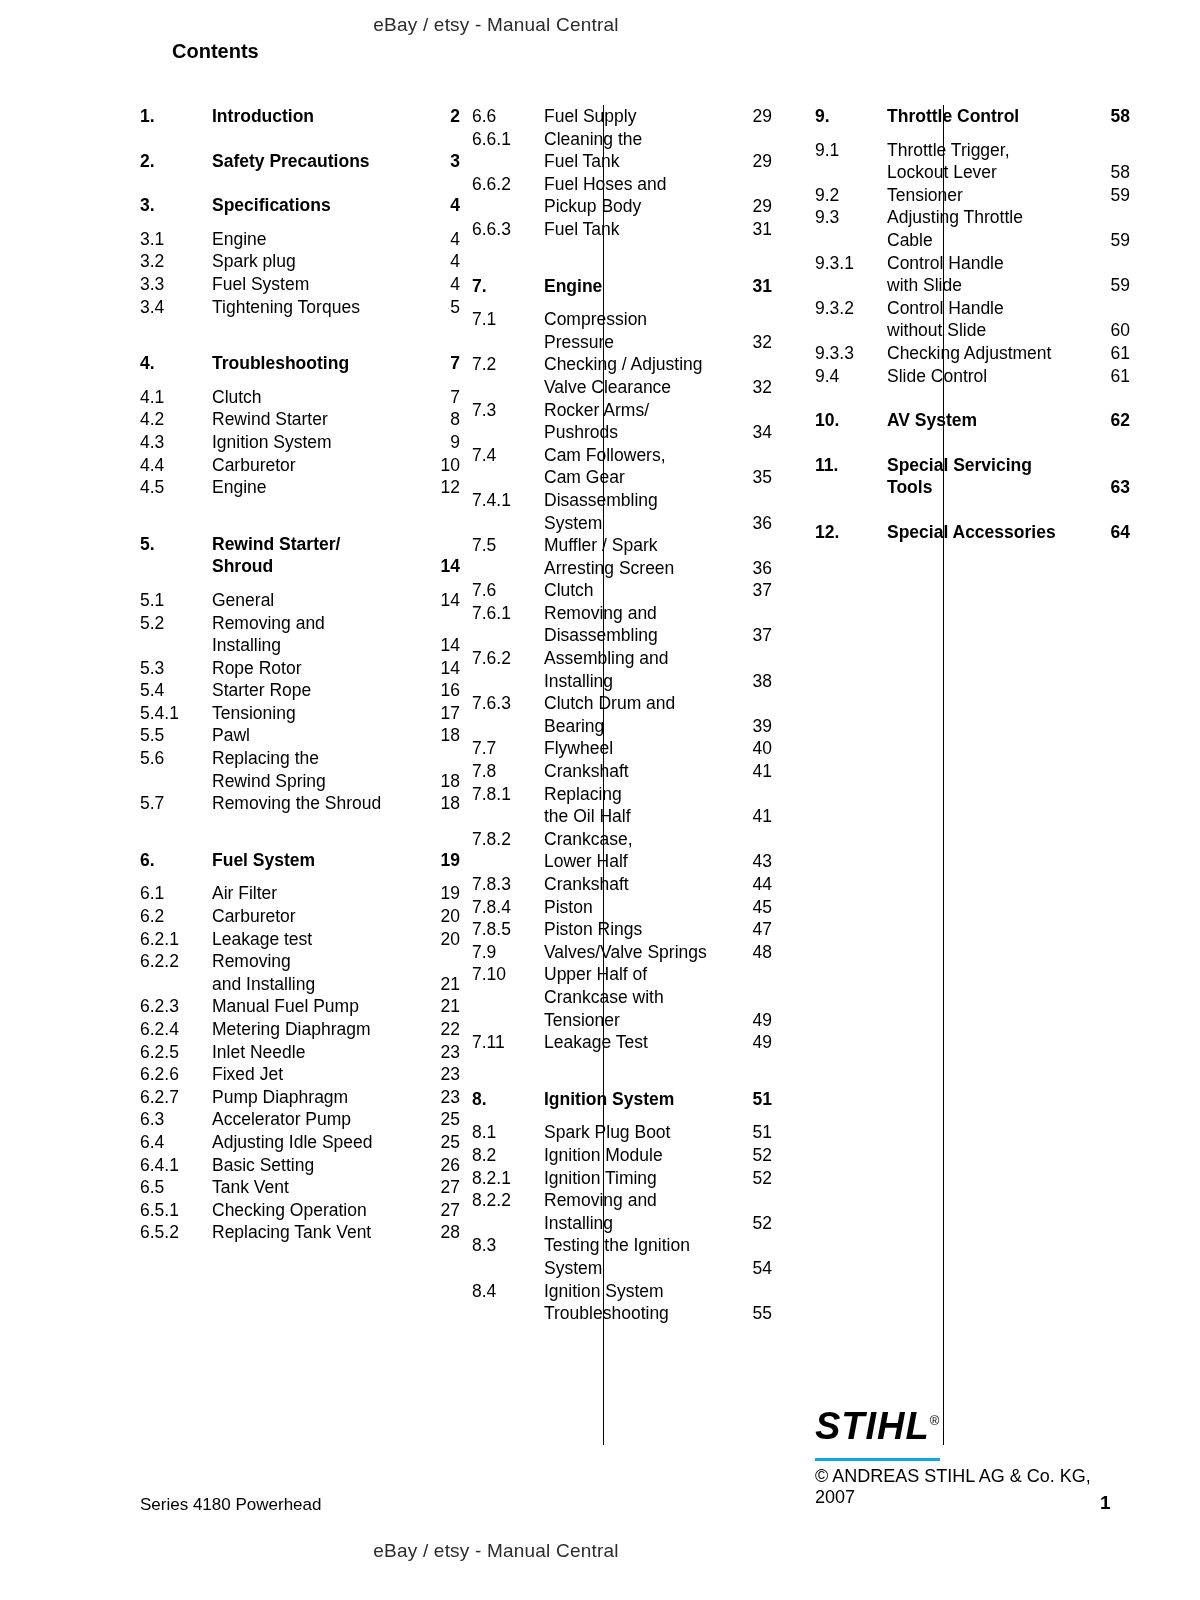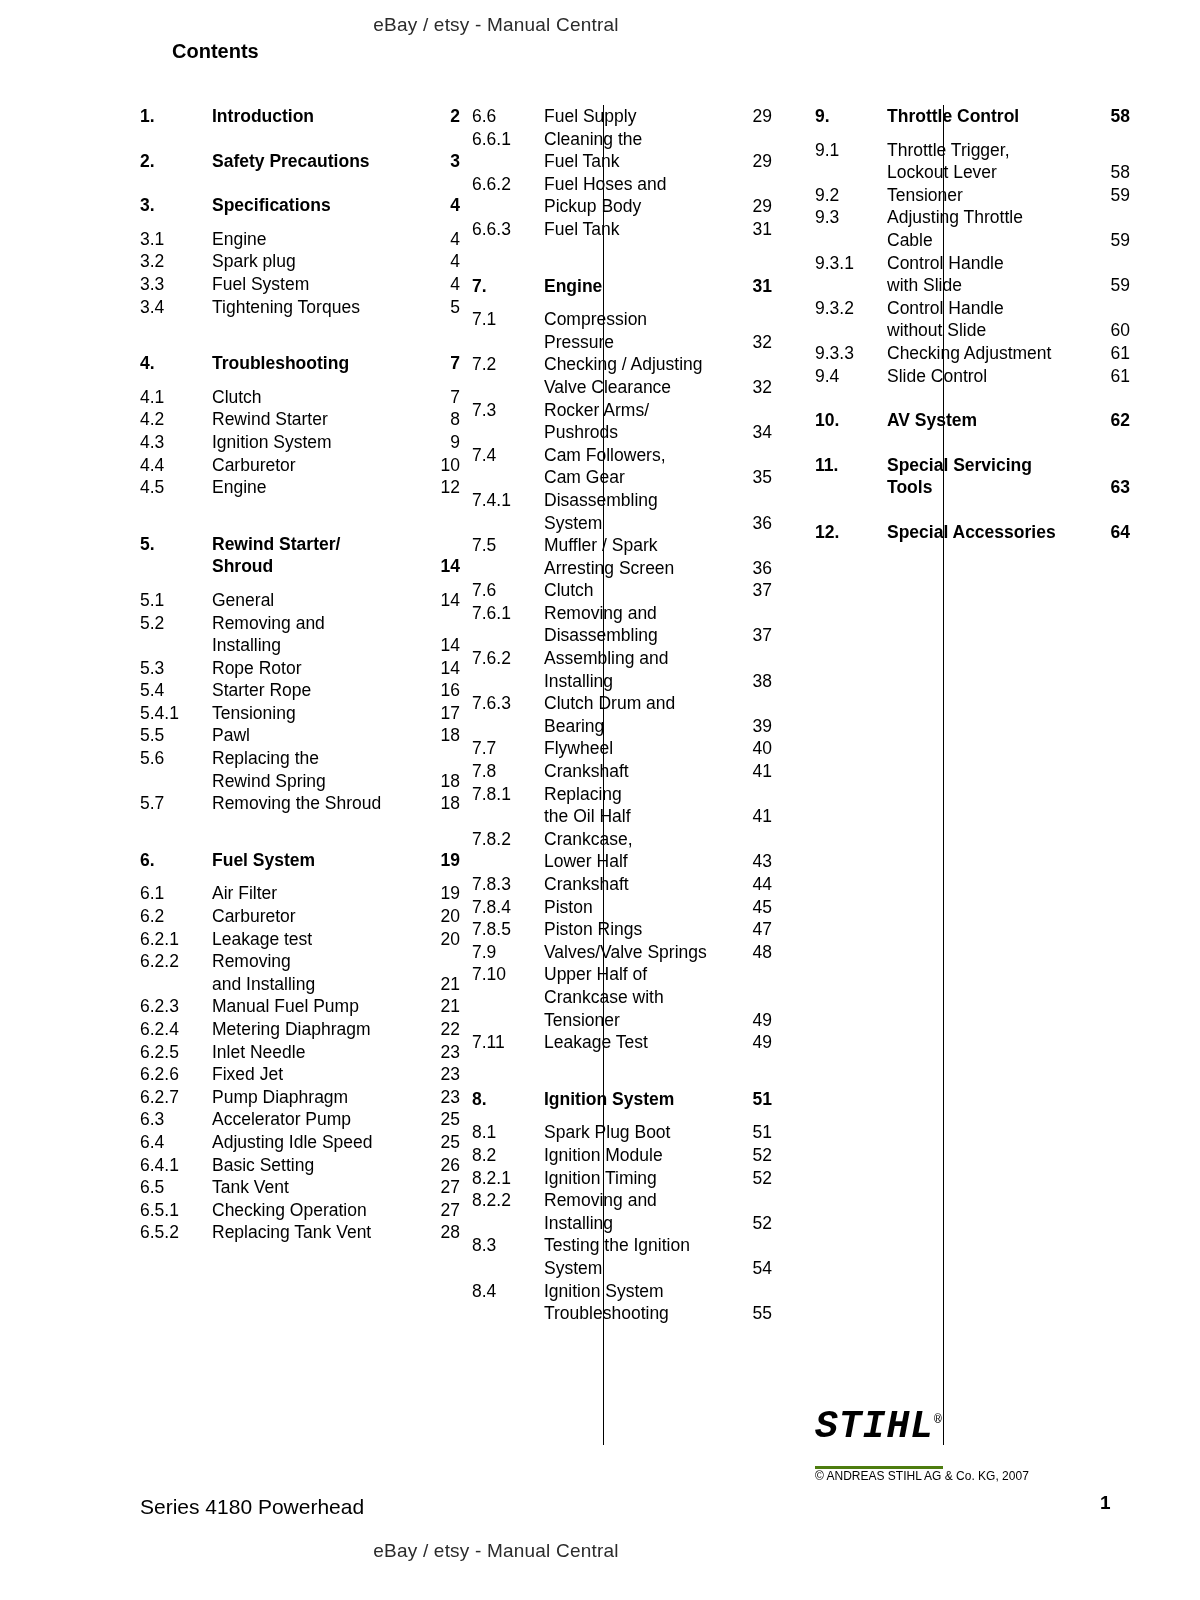--- a/index.html
+++ b/index.html
@@ -95,44 +95,45 @@
 
   .cont-line .num { visibility: hidden; }
 
   .stihl-block {
     position: absolute;
     left: 815px;
     top: 1405px;
     width: 310px;
   }
   .stihl-logo {
-    font-family: Liberation Mono, monospace;
+    font-family: Liberation Sans, sans-serif;
     font-weight: bold;
     font-style: italic;
     font-size: 38px;
     letter-spacing: 1px;
     display: inline-block;
-    border-bottom: 3px solid #4d7c0f;
-    padding-bottom: 18px;
+    border-bottom: 3px solid #0ea5e9;
+    padding-bottom: 10px;
   }
   .reg {
     font-size: 13px;
     vertical-align: super;
     font-style: normal;
     font-weight: normal;
   }
   .copyright {
-    font-size: 12px;
+    font-size: 18px;
+    margin-top: 5px;
   }
 
   .footer-left {
     position: absolute;
     left: 140px;
     top: 1495px;
-    font-size: 21px;
+    font-size: 17px;
   }
   .footer-right {
     position: absolute;
     left: 1100px;
     top: 1492px;
     font-size: 19px;
     font-weight: bold;
   }
 </style>
 </head>

